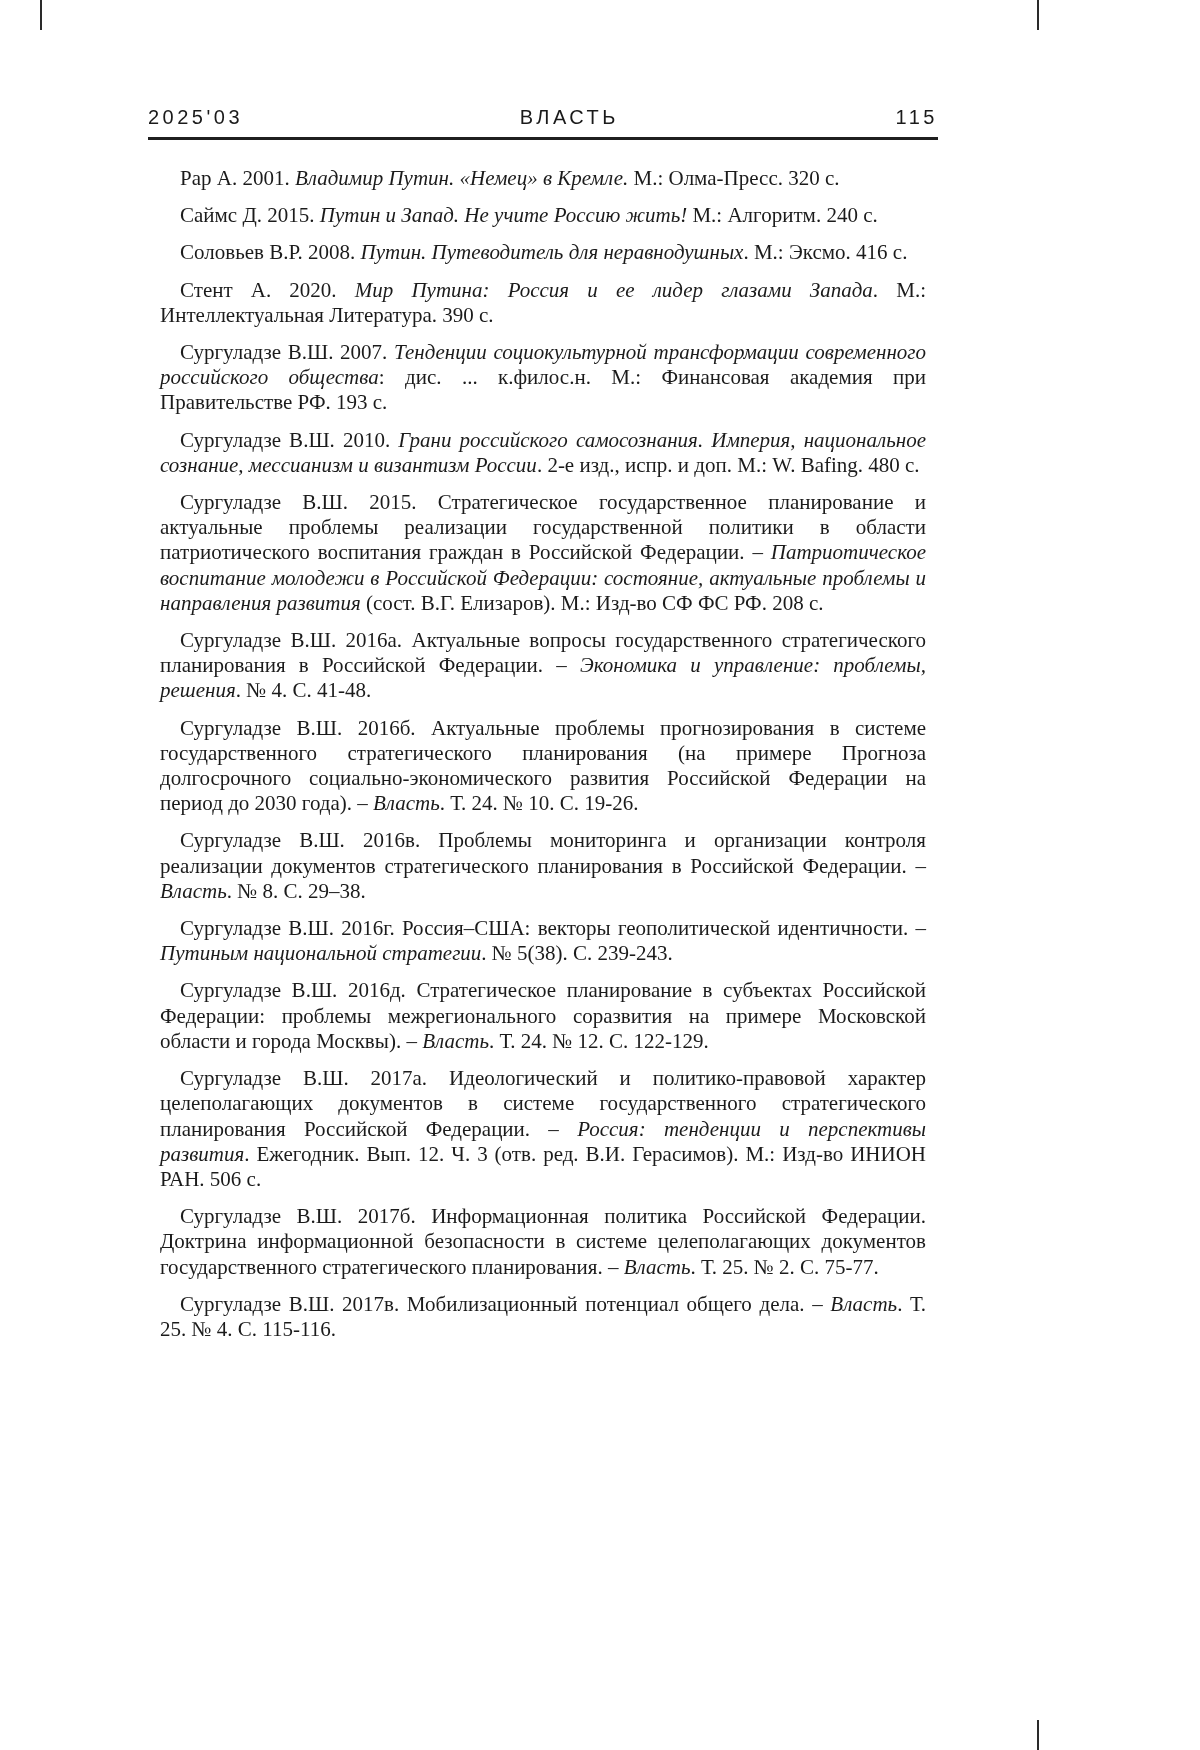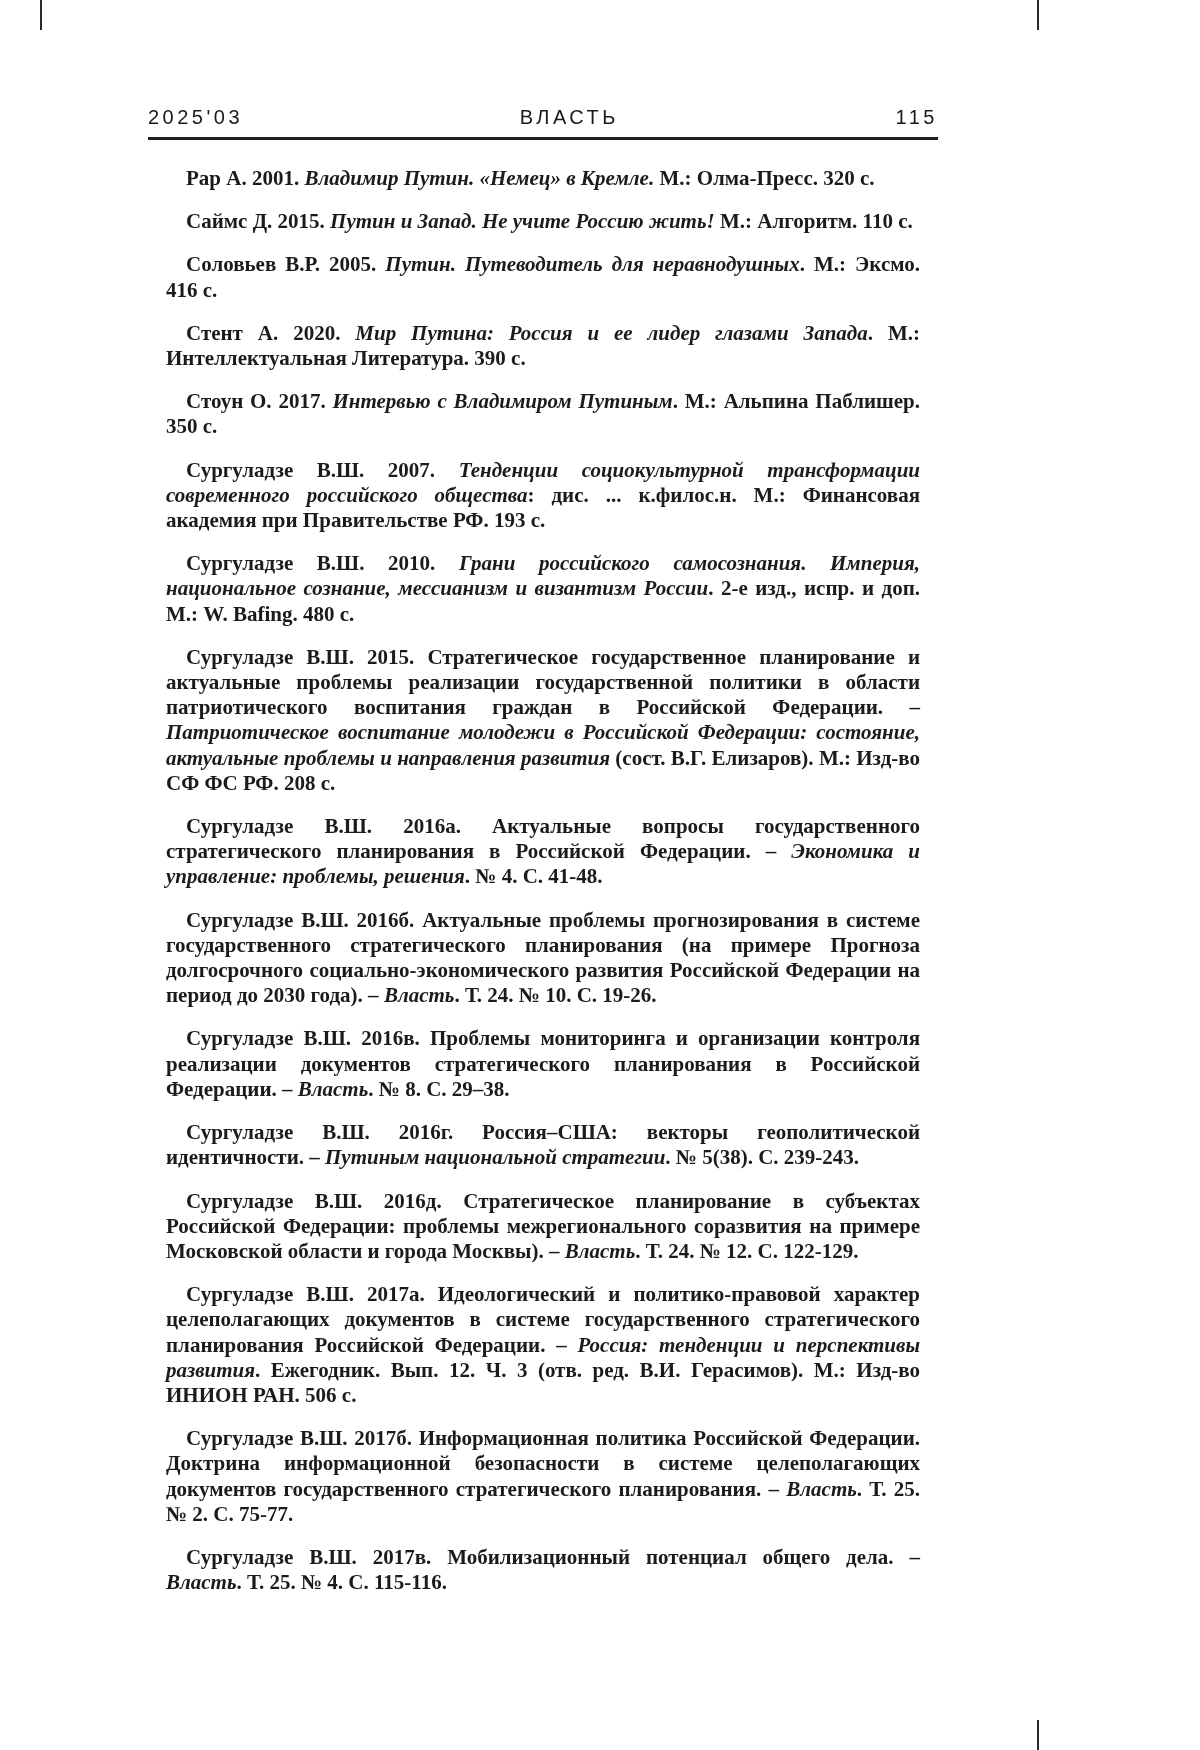--- a/index.html
+++ b/index.html
@@ -42,23 +42,22 @@
   .header .issue   { flex: 0 0 auto; }
   .header .journal { flex: 1 1 auto; text-align: center; }
   .header .pageno  { flex: 0 0 auto; text-align: right; }
   .refs {
     margin-top: 26px;
     font-size: 21px;
     line-height: 25.2px;
     text-align: justify;
   }
   .ref {
-    margin: 18px;
+    margin: 12px;
     text-indent: 20px;
-    font-weight: bold;
   }
   .it { font-style: italic; }
 </style>
 </head>
 <body>
 
 <div class="page">
 
   <div class="crop-mark crop-tl"></div>
   <div class="crop-mark crop-tr"></div>
@@ -68,24 +67,23 @@
 
     <div class="header">
       <span class="issue">2025'03</span>
       <span class="journal">ВЛАСТЬ</span>
       <span class="pageno">115</span>
     </div>
 
     <div class="refs">
 
     <p class="ref"><span>Рар А. 2001. </span><span class="it">Владимир Путин. «Немец» в Кремле.</span><span> М.: Олма-Пресс. 320 с.</span></p>
-        <p class="ref"><span>Саймс Д. 2015. </span><span class="it">Путин и Запад. Не учите Россию жить!</span><span> М.: Алгоритм. 110 с.</span></p>
-        <p class="ref"><span>Соловьев В.Р. 2005. </span><span class="it">Путин. Путеводитель для неравнодушных</span><span>. М.: Эксмо. 416 с.</span></p>
+        <p class="ref"><span>Саймс Д. 2015. </span><span class="it">Путин и Запад. Не учите Россию жить!</span><span> М.: Алгоритм. 240 с.</span></p>
+        <p class="ref"><span>Соловьев В.Р. 2008. </span><span class="it">Путин. Путеводитель для неравнодушных</span><span>. М.: Эксмо. 416 с.</span></p>
         <p class="ref"><span>Стент А. 2020. </span><span class="it">Мир Путина: Россия и ее лидер глазами Запада</span><span>. М.: Интеллектуальная Литература. 390 с.</span></p>
-        <p class="ref"><span>Стоун О. 2017. </span><span class="it">Интервью с Владимиром Путиным</span><span>. М.: Альпина Паблишер. 350 с.</span></p>
         <p class="ref"><span>Сургуладзе В.Ш. 2007. </span><span class="it">Тенденции социокультурной трансформации современного российского общества</span><span>: дис. ... к.филос.н. М.: Финансовая академия при Правительстве РФ. 193 с.</span></p>
         <p class="ref"><span>Сургуладзе В.Ш. 2010. </span><span class="it">Грани российского самосознания. Империя, национальное сознание, мессианизм и византизм России</span><span>. 2-е изд., испр. и доп. М.: W. Bafing. 480 с.</span></p>
         <p class="ref"><span>Сургуладзе В.Ш. 2015. Стратегическое государственное планирование и актуальные проблемы реализации государственной политики в области патриотического воспитания граждан в Российской Федерации. – </span><span class="it">Патриотическое воспитание молодежи в Российской Федерации: состояние, актуальные проблемы и направления развития</span><span> (сост. В.Г. Елизаров). М.: Изд-во СФ ФС РФ. 208 с.</span></p>
         <p class="ref"><span>Сургуладзе В.Ш. 2016а. Актуальные вопросы государственного стратегического планирования в Российской Федерации. – </span><span class="it">Экономика и управление: проблемы, решения</span><span>. № 4. С. 41-48.</span></p>
         <p class="ref"><span>Сургуладзе В.Ш. 2016б. Актуальные проблемы прогнозирования в системе государственного стратегического планирования (на примере Прогноза долгосрочного социально-экономического развития Российской Федерации на период до 2030 года). – </span><span class="it">Власть</span><span>. Т. 24. № 10. С. 19-26.</span></p>
         <p class="ref"><span>Сургуладзе В.Ш. 2016в. Проблемы мониторинга и организации контроля реализации документов стратегического планирования в Российской Федерации. – </span><span class="it">Власть</span><span>. № 8. С. 29–38.</span></p>
         <p class="ref"><span>Сургуладзе В.Ш. 2016г. Россия–США: векторы геополитической идентичности. – </span><span class="it">Путиным национальной стратегии</span><span>. № 5(38). С. 239-243.</span></p>
         <p class="ref"><span>Сургуладзе В.Ш. 2016д. Стратегическое планирование в субъектах Российской Федерации: проблемы межрегионального соразвития на примере Московской области и города Москвы). – </span><span class="it">Власть</span><span>. Т. 24. № 12. С. 122-129.</span></p>
         <p class="ref"><span>Сургуладзе В.Ш. 2017а. Идеологический и политико-правовой характер целеполагающих документов в системе государственного стратегического планирования Российской Федерации. – </span><span class="it">Россия: тенденции и перспективы развития</span><span>. Ежегодник. Вып. 12. Ч. 3 (отв. ред. В.И. Герасимов). М.: Изд-во ИНИОН РАН. 506 с.</span></p>
         <p class="ref"><span>Сургуладзе В.Ш. 2017б. Информационная политика Российской Федерации. Доктрина информационной безопасности в системе целеполагающих документов государственного стратегического планирования. – </span><span class="it">Власть</span><span>. Т. 25. № 2. С. 75-77.</span></p>

